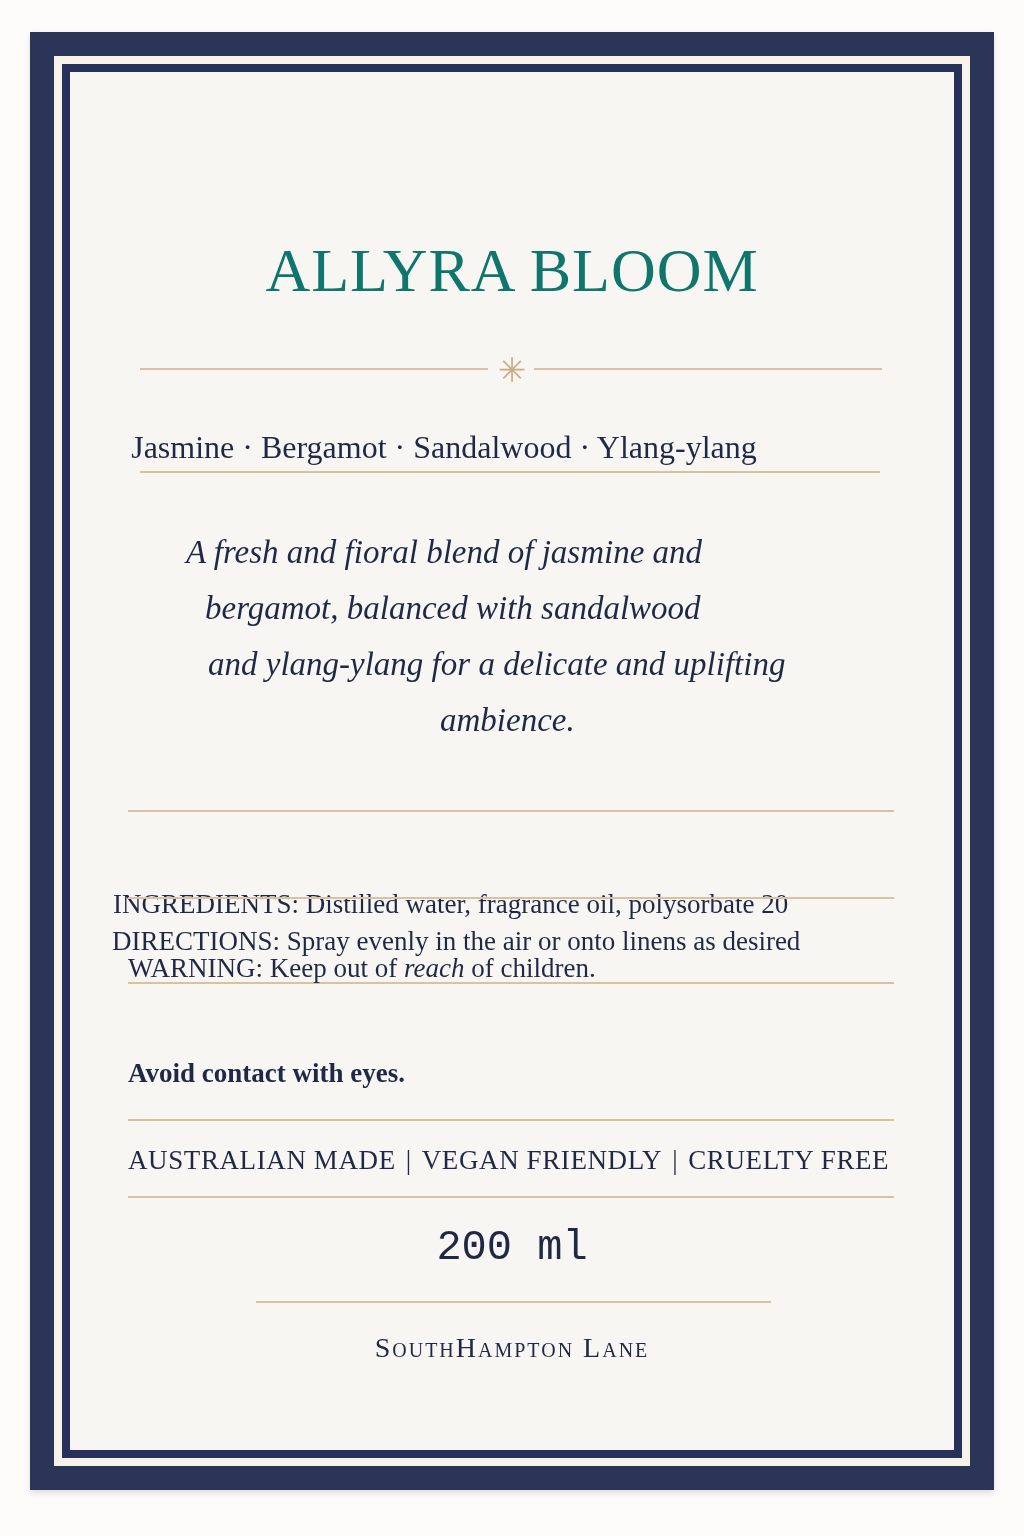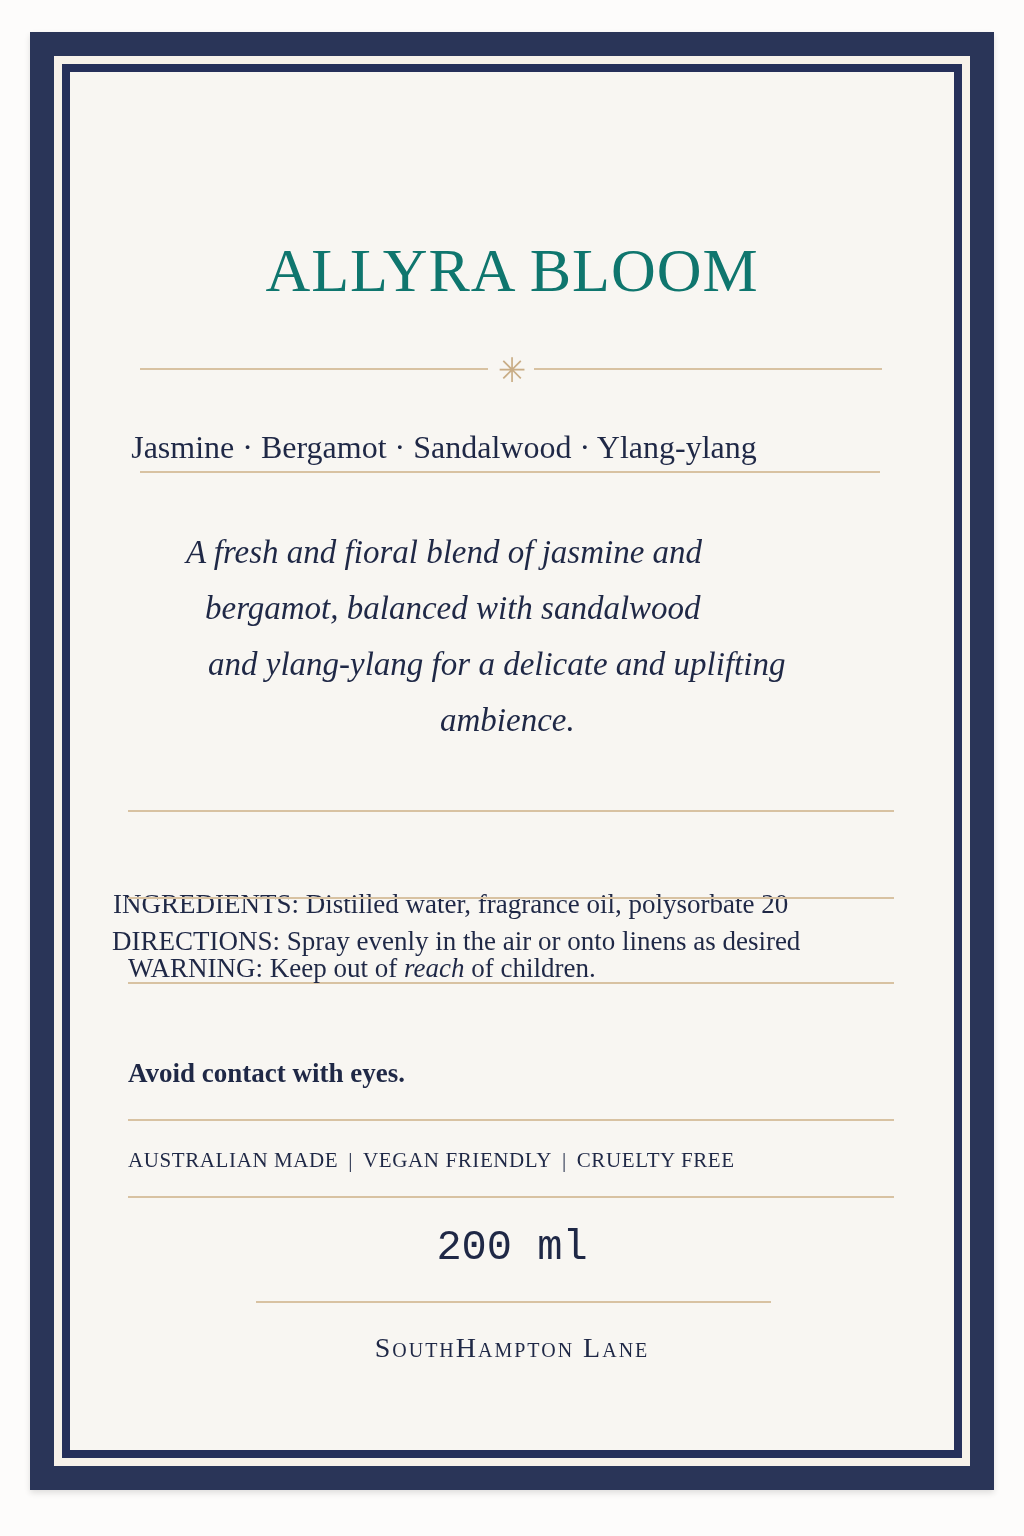--- a/index.html
+++ b/index.html
@@ -99,21 +99,21 @@
       line-height: 56px;
       white-space: nowrap;
     }
     .label-line {
       font-size: 27px;
       line-height: 36px;
       white-space: nowrap;
     }
     .label-line .key { letter-spacing: 0; }
     .claims {
-      font-size: 21px;
+      font-size: 27px;
       letter-spacing: 0.6px;
       white-space: nowrap;
       line-height: 32px;
     }
     .claims .sep { padding: 0 10px; }
     .volume {
       left: 0; width: 1024px;
       top: 1222px;
       font-size: 42px;
       line-height: 52px;

